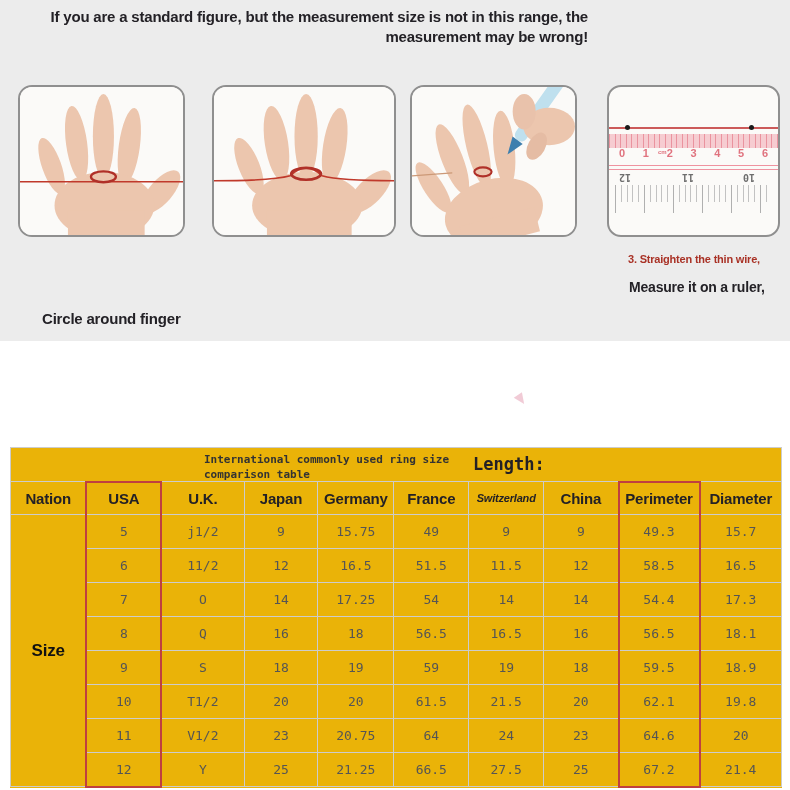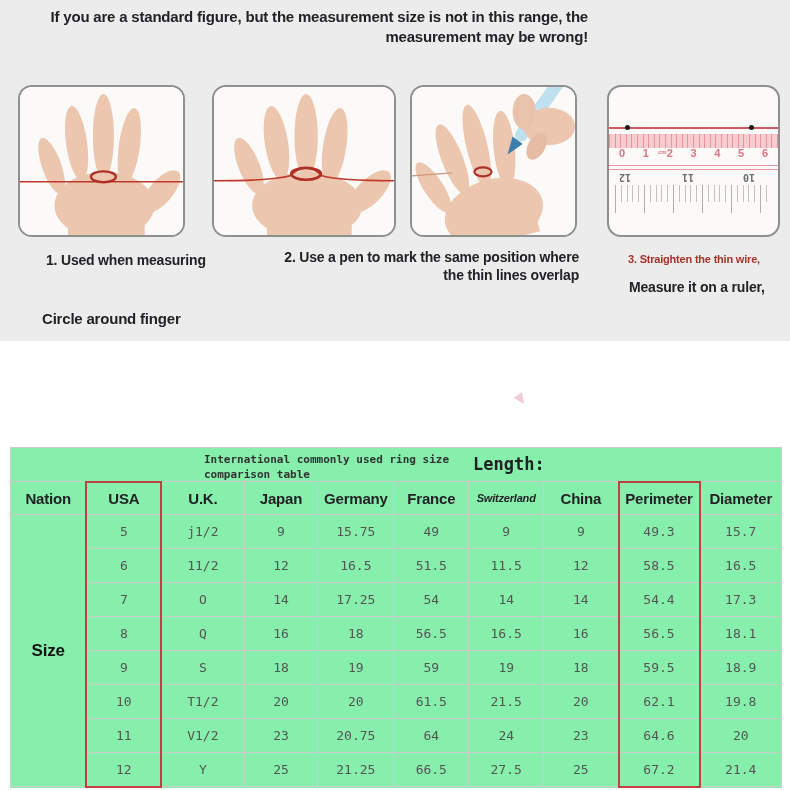--- a/index.html
+++ b/index.html
@@ -63,21 +63,21 @@
   .cap-3c{left:629px;top:302px;width:160px;font-size:14px;line-height:1.25;}
 
   
   .instruction-left{position:absolute;left:20px;top:375px;width:512px;font-size:15px;line-height:1.42;font-weight:bold;color:var(--red-text);letter-spacing:-0.2px;}
   .instruction-right{position:absolute;left:545px;top:375px;width:238px;font-size:15px;line-height:1.42;font-weight:bold;color:var(--red-text);letter-spacing:-0.2px;}
   .cursor-smudge{position:absolute;left:516px;top:394px;width:0;height:0;
     border-left:5px solid transparent;border-right:5px solid transparent;border-top:11px solid #e7a8bb;
     transform:rotate(-35deg);opacity:.6;}
 
   
-  .size-table{position:absolute;left:10px;top:447px;width:772px;border-collapse:collapse;border:1px solid #9a9a9a;background:#86efac;}
+  .size-table{position:absolute;left:10px;top:447px;width:772px;border-collapse:collapse;border:1px solid #9a9a9a;background:#eab308;}
   .size-table td,.size-table th{border:1px solid #cccccc;text-align:center;vertical-align:middle;}
   .title-cell{height:34px;position:relative;}
   .tbl-title{position:absolute;left:193px;top:5px;width:276px;font-size:11px;font-weight:bold;color:#333;line-height:1.35;text-align:left;}
   .tbl-length{position:absolute;left:462px;top:6px;font-size:17px;font-weight:bold;color:var(--text-dark);}
   .head-row th{height:33px;font-size:15px;font-weight:bold;color:var(--text-dark);font-family:"Liberation Sans",sans-serif;letter-spacing:-0.2px;}
   .head-row th.small-head{font-size:11px;font-style:italic;}
   .size-table td{height:34px;font-family:"DejaVu Sans Mono",monospace;font-size:13px;color:var(--table-text);}
   td.size-cell{font-family:"Liberation Sans",sans-serif;font-size:17px;font-weight:bold;color:#111;letter-spacing:-0.2px;}
   .hl{border-left:2px solid var(--box-red) !important;border-right:2px solid var(--box-red) !important;}
   th.hl{border-top:2px solid var(--box-red) !important;margin-left:44px;}
@@ -166,23 +166,21 @@
       <div class="r-line l1"></div>
       <div class="r-line l2"></div>
       <div class="r-inv">
         <span>12</span>
         <span>11</span>
         <span>10</span>
       </div>
       <div class="r-ticks"></div>
     </div>
 
-    <span class="cap cap-1a">1. Used when measuring</span>
     <span class="cap cap-1c">Circle around finger</span>
-    <span class="cap cap-2">2. Use a pen to mark the same position where the thin lines overlap</span>
     <span class="cap cap-3a">3. Straighten the thin wire,</span>
     <span class="cap cap-3b">Measure it on a ruler,</span>
   </section>
 
   <div class="cursor-smudge"></div>
 
   <table class="size-table">
     <colgroup>
       <col style="width:76px">
         <col style="width:75px">

